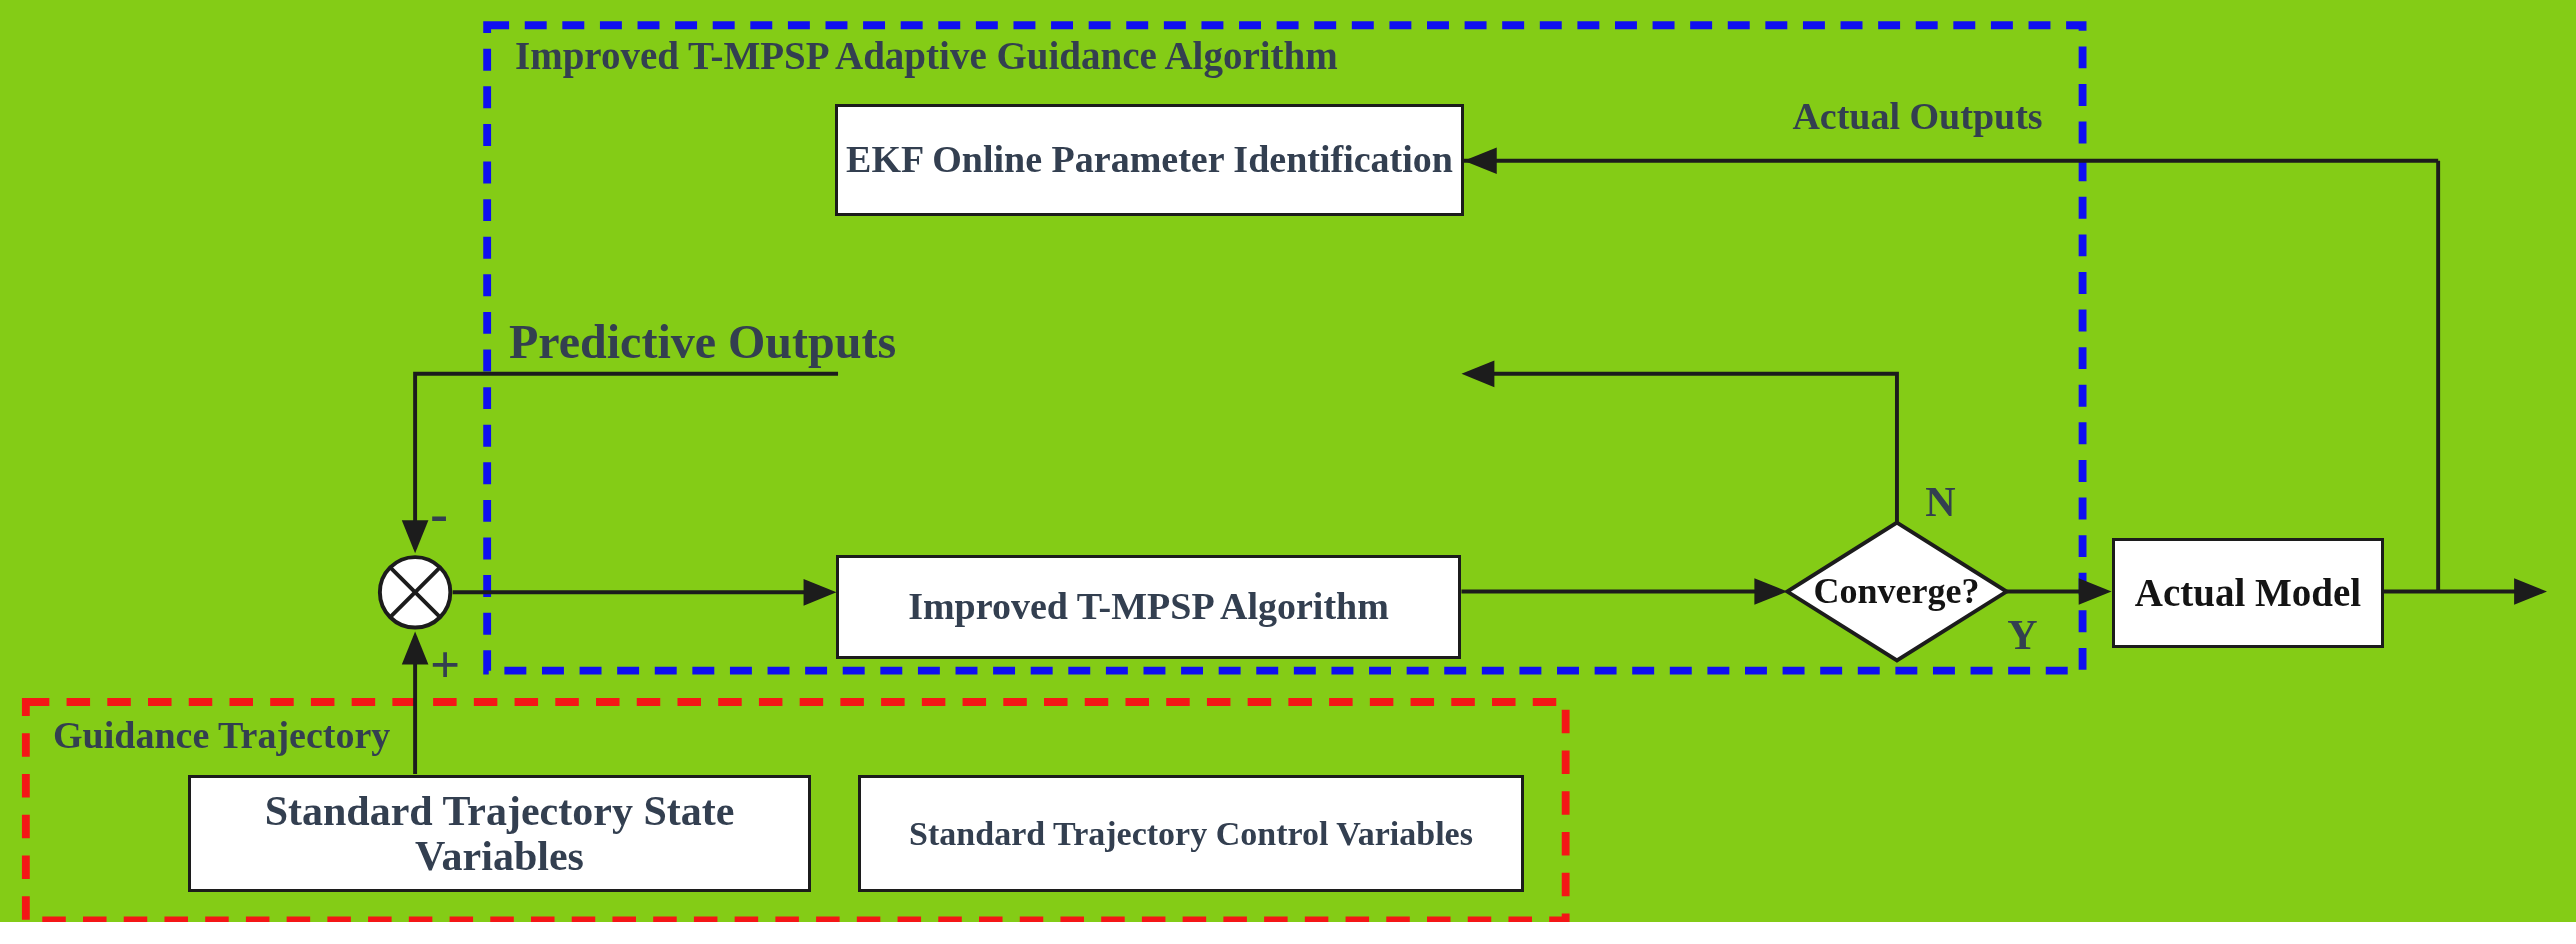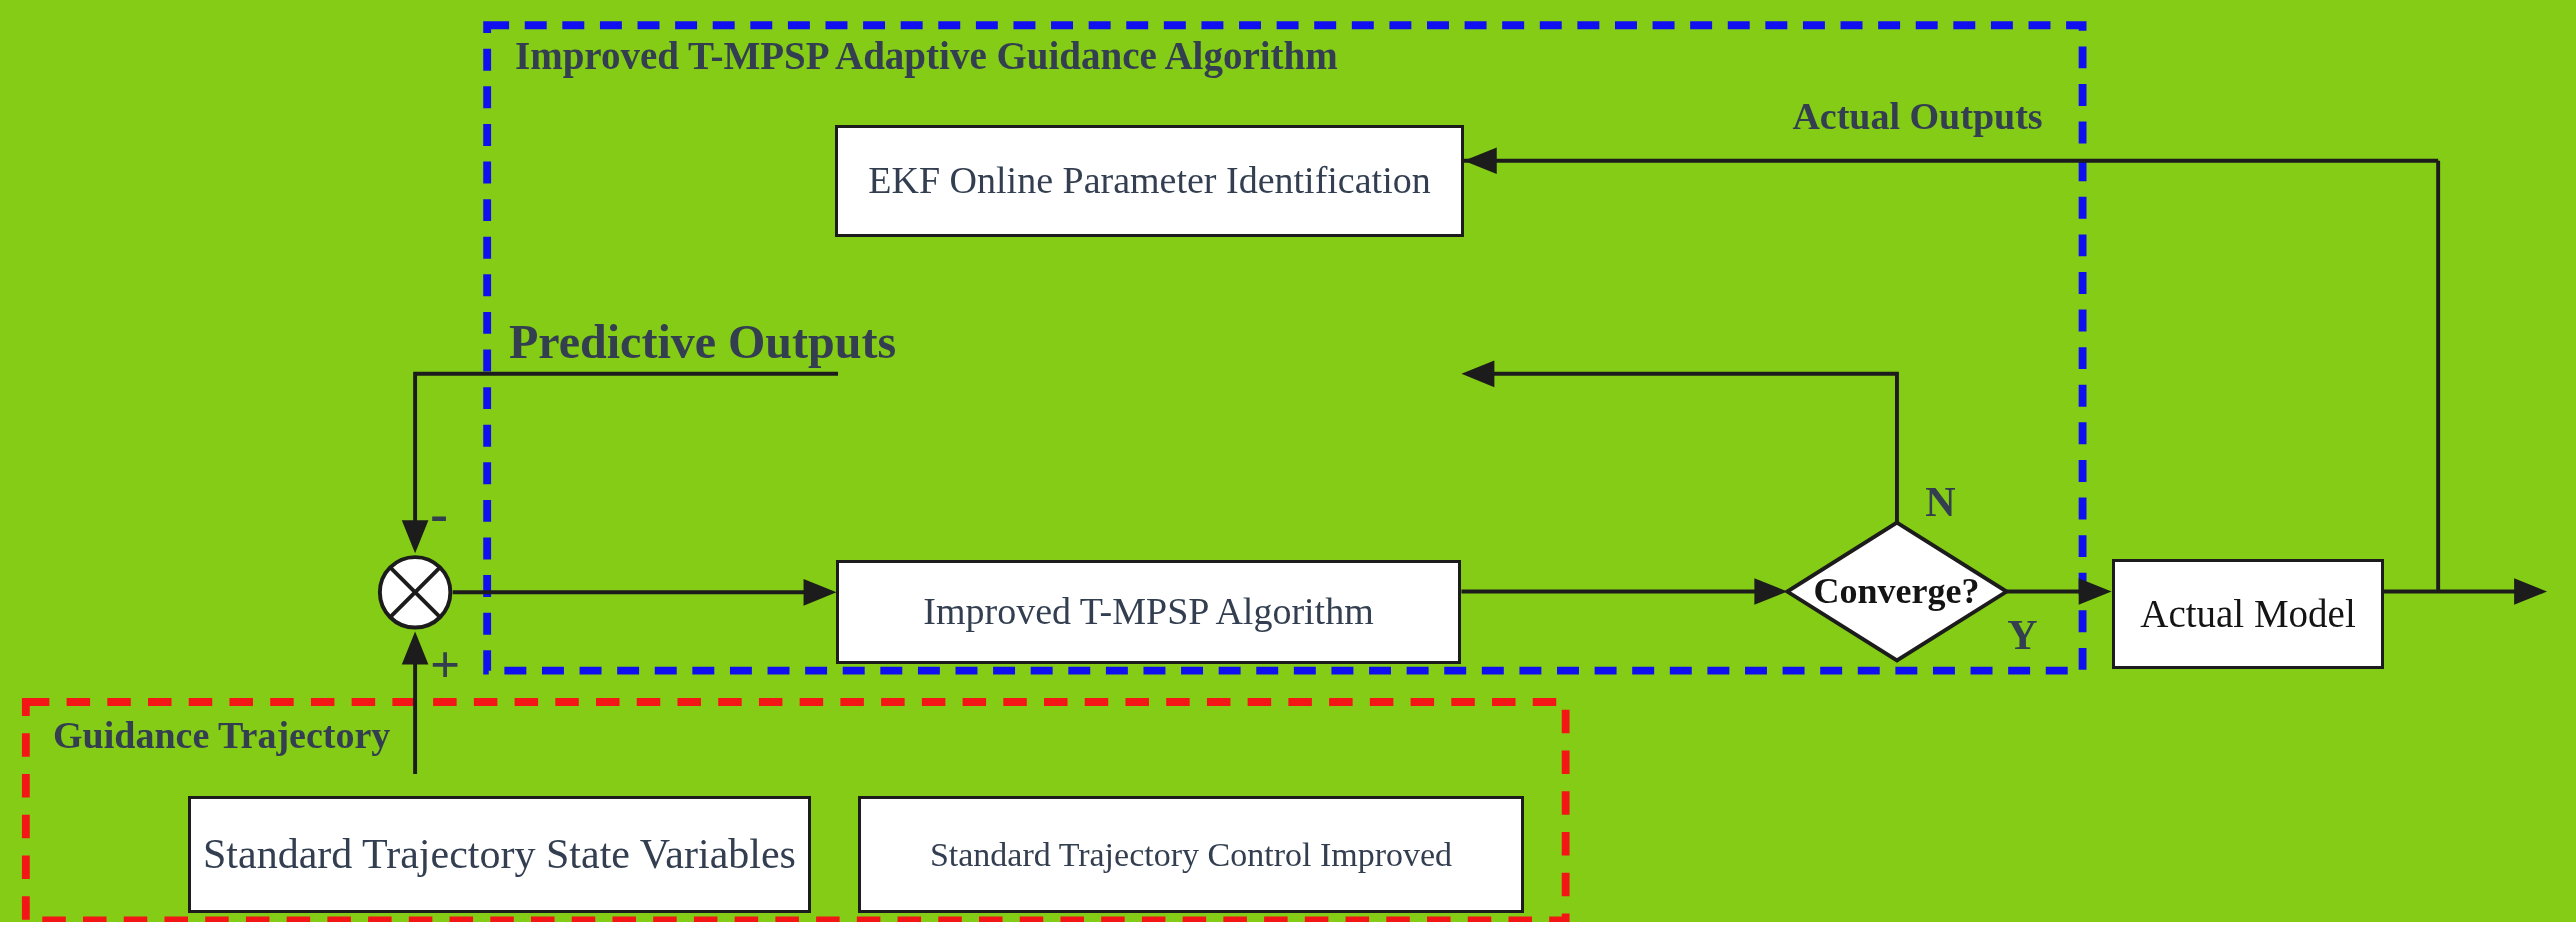--- a/index.html
+++ b/index.html
@@ -11,26 +11,25 @@
     overflow:hidden;
   }
   #wires{position:absolute;left:0;top:0;width:2576px;height:945px;}
   .node{
     position:absolute;
     box-sizing:border-box;
     border:3.9px solid #1c1c1c;
     background:#ffffff;
     display:flex;align-items:center;justify-content:center;
     text-align:center;
-    font-weight:normal;
+    font-weight:bold;
     color:#333f50;
     font-size:38px;
     line-height:1.05;
     z-index:2;
-    margin-top:21px;
   }
   .lbl{
     position:absolute;
     font-weight:bold;
     color:#333f50;
     white-space:nowrap;
     z-index:3;
     line-height:1;
   }
   .center{text-align:center;}
@@ -80,34 +79,34 @@
 
   <div class="lbl" style="left:515px;top:36px;font-size:39px;">Improved T-MPSP Adaptive Guidance Algorithm</div>
 
   <div class="lbl" style="left:53px;top:716px;font-size:38px;">Guidance Trajectory</div>
 
   <div class="node" style="left:835px;top:104px;width:629px;height:112px;">
     <span>EKF Online Parameter Identification</span>
   </div>
 
 
-  <div class="node" style="left:836px;top:539px;width:625px;height:104px;">
+  <div class="node" style="left:836px;top:555px;width:625px;height:104px;">
     <span>Improved T-MPSP Algorithm</span>
   </div>
 
   <div class="node dark" style="left:2112px;top:538px;width:272px;height:110px;font-size:39px;">
     <span>Actual Model</span>
   </div>
 
   <div class="node" style="left:188px;top:775px;width:623px;height:117px;font-size:42px;">
     <span>Standard Trajectory State Variables</span>
   </div>
 
   <div class="node" style="left:858px;top:775px;width:666px;height:117px;font-size:34px;">
-    <span>Standard Trajectory Control Improved</span>
+    <span>Standard Trajectory Control Variables</span>
   </div>
 
   <div class="lbl dark center" style="left:1787px;top:573px;width:219px;font-size:36px;">Converge?</div>
 
   <div class="lbl center" style="left:1778px;top:97px;width:279px;font-size:38px;">Actual Outputs</div>
 
   <div class="lbl center" style="left:509px;top:318px;width:321px;font-size:48px;">Predictive Outputs</div>
 
 
   <div class="lbl center" style="left:1917px;top:481px;width:47px;font-size:42px;">N</div>

